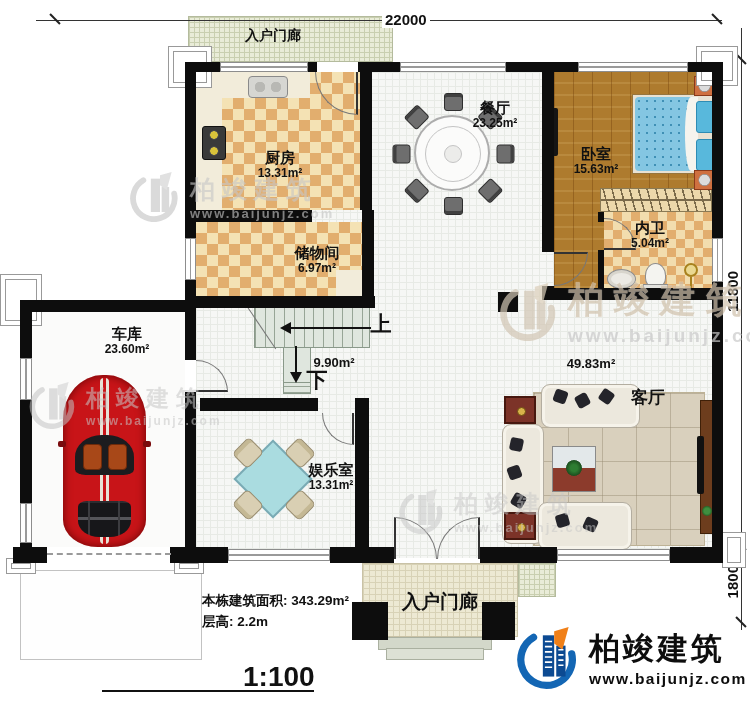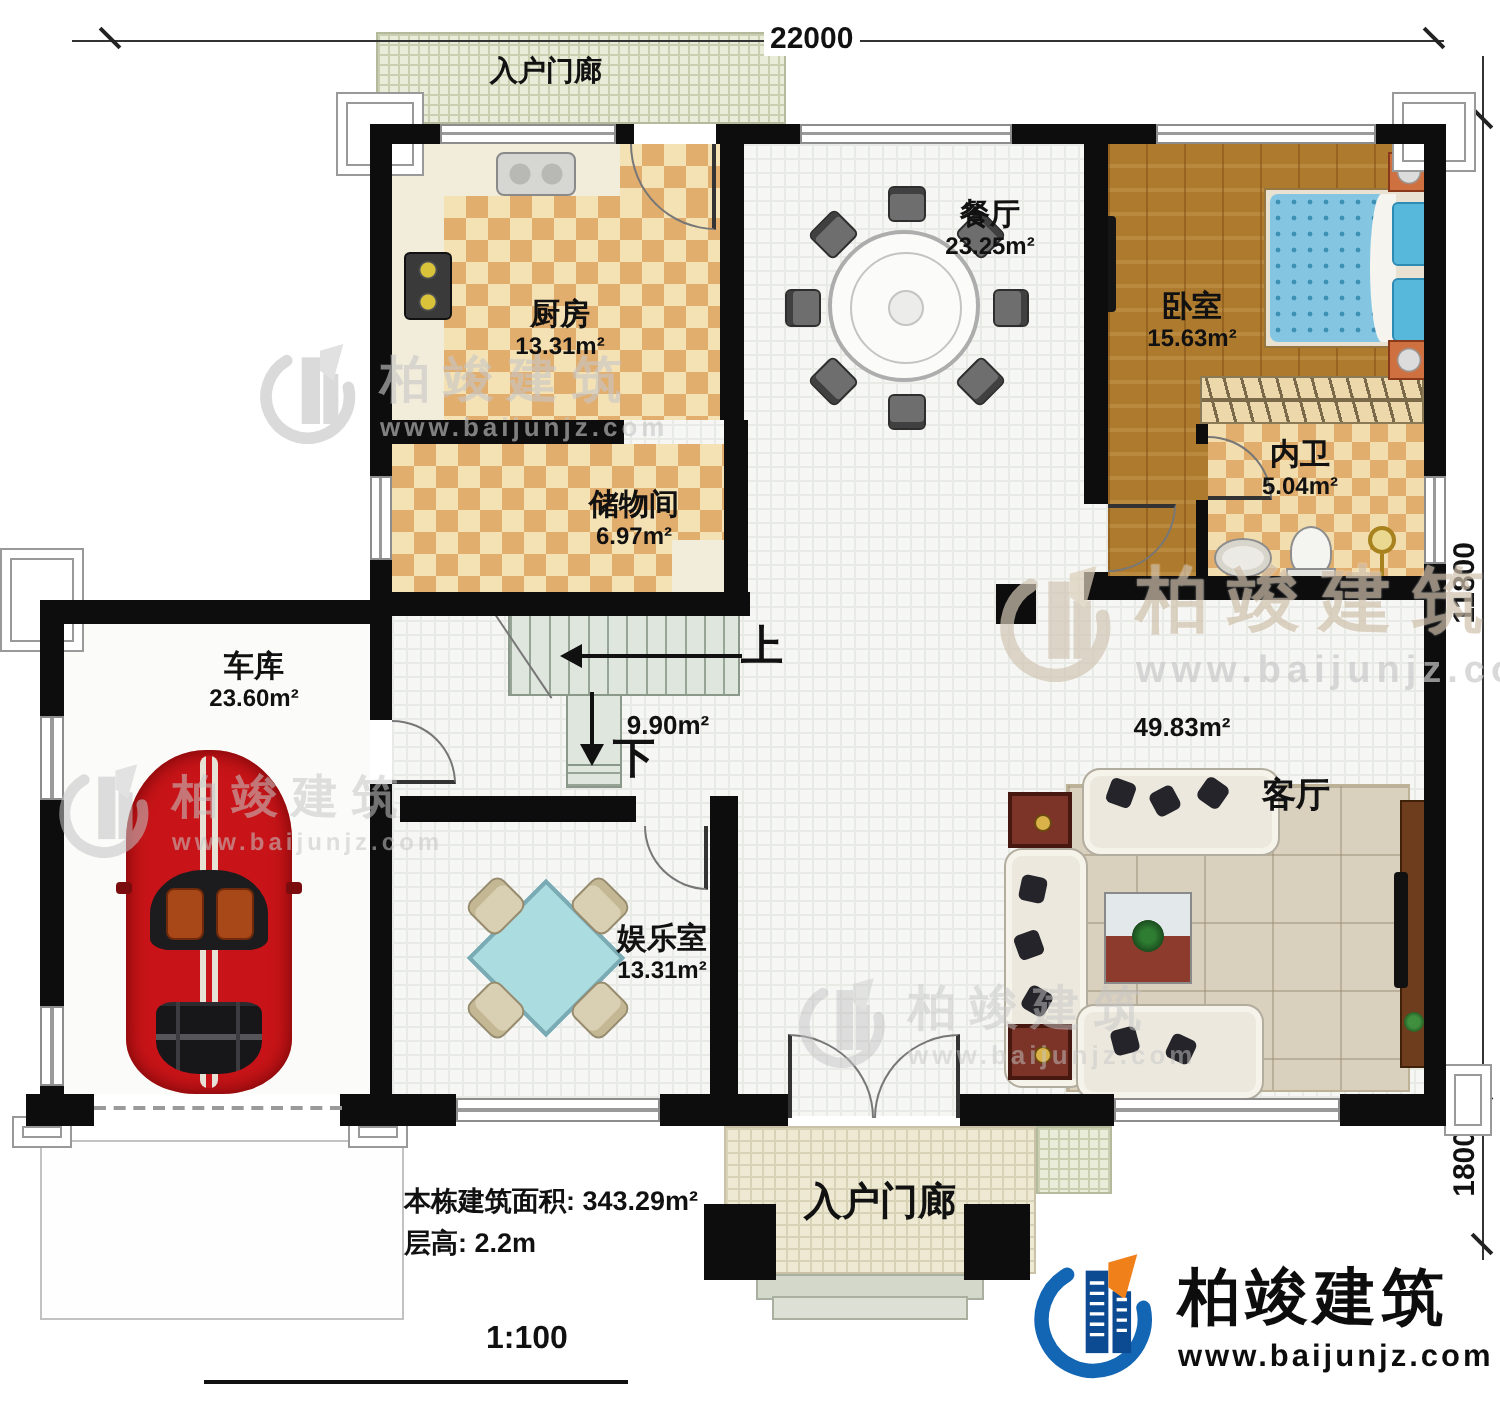--- a/index.html
+++ b/index.html
@@ -334,21 +334,21 @@
   </div>
 
   <div class="stat" style="left:202px;top:592px;">
     <span>本栋建筑面积:</span>
     <span>343.29m²</span>
   </div>
   <div class="stat" style="left:202px;top:613px;">
     <span>层高:</span>
     <span>2.2m</span>
   </div>
-  <div class="stat" style="left:243px;top:661px;font-size:16px;">
+  <div class="stat" style="left:243px;top:661px;font-size:28px;">
     <span>1:100</span>
   </div>
   <div class="abs" style="left:102px;top:690px;width:212px;border-top:2.5px solid #111;z-index:60;"></div>
 
   <div class="abs" style="left:515px;top:626px;display:flex;align-items:center;gap:8px;z-index:80;">
     <svg width="66" height="64" viewBox="0 0 64 60">
       <path d="M18 10 A25 25 0 1 0 55 26" fill="none" stroke="#1366b4" stroke-width="7" stroke-linecap="round"></path>
       <rect x="27" y="8" width="11" height="40" fill="#0c4a92"></rect>
       <rect x="40" y="18" width="9" height="30" fill="#0c4a92"></rect>
       <path d="M38 4 L52 0 L46 22 L38 16 Z" fill="#f08019"></path>

